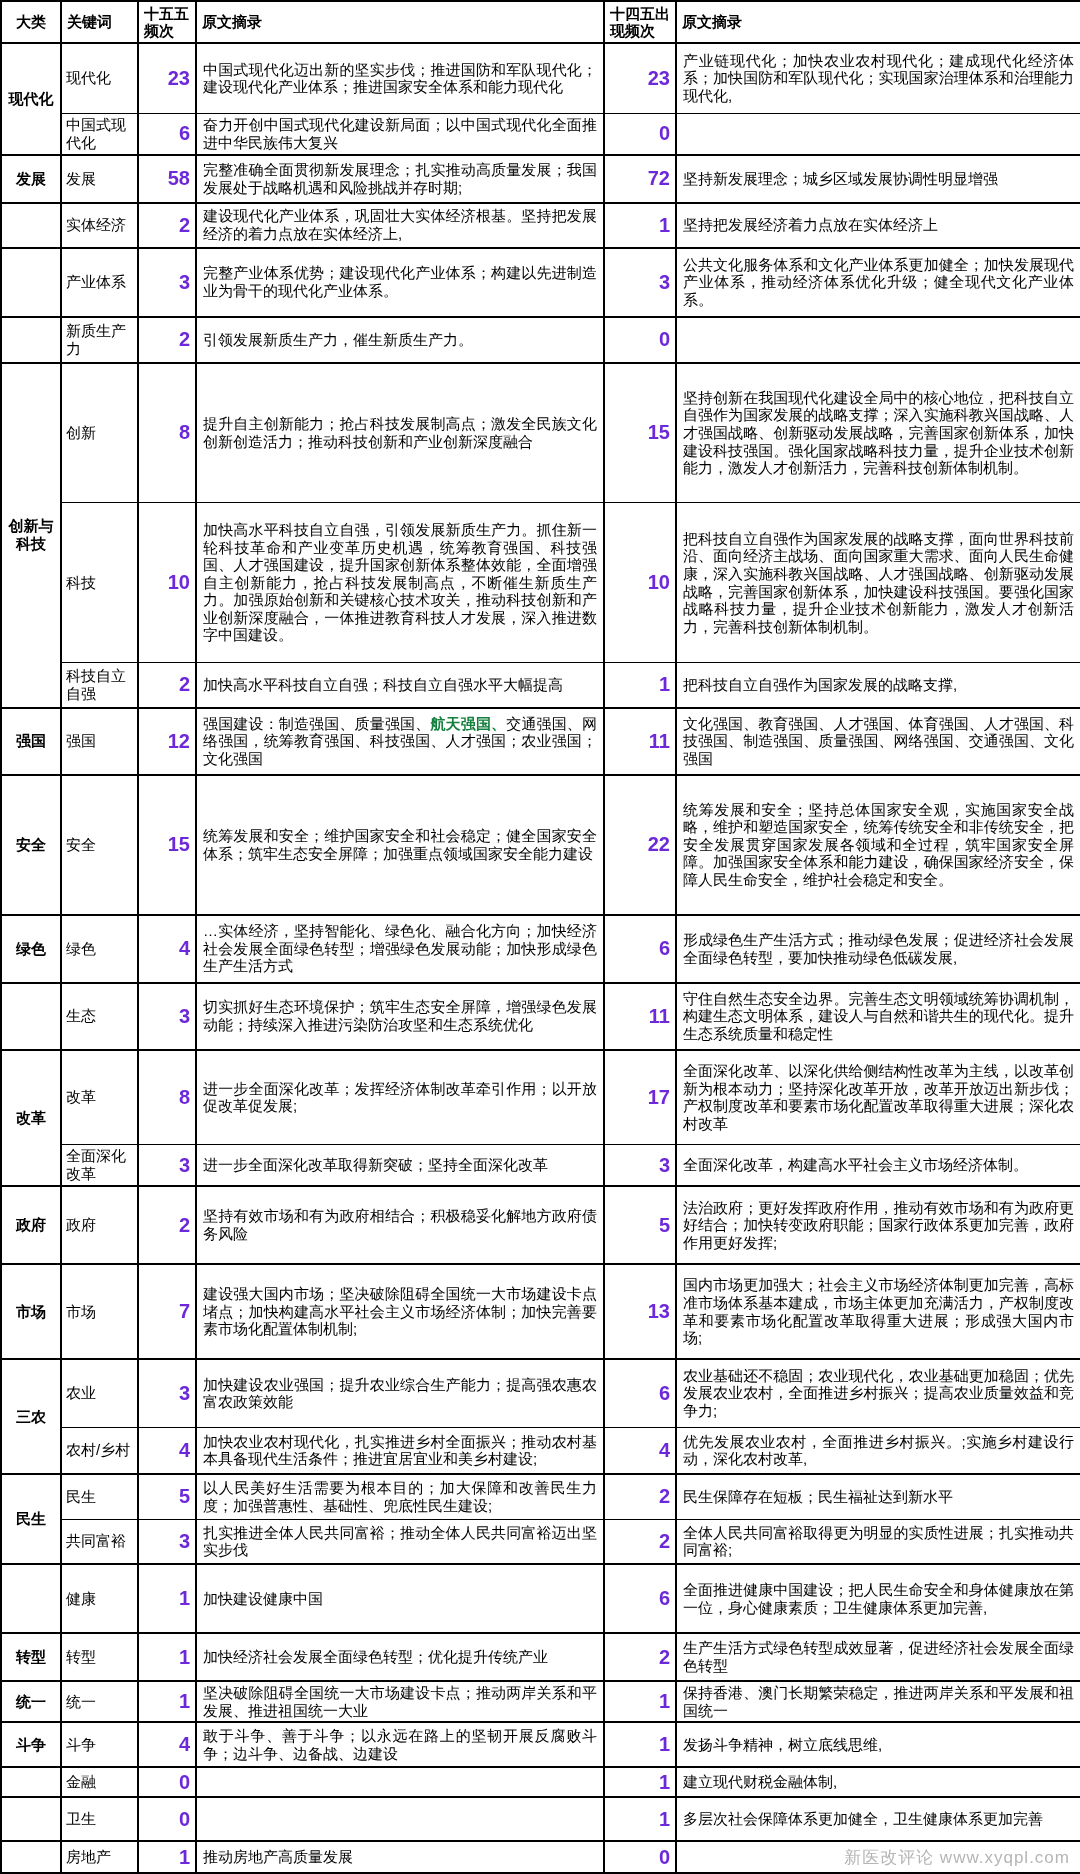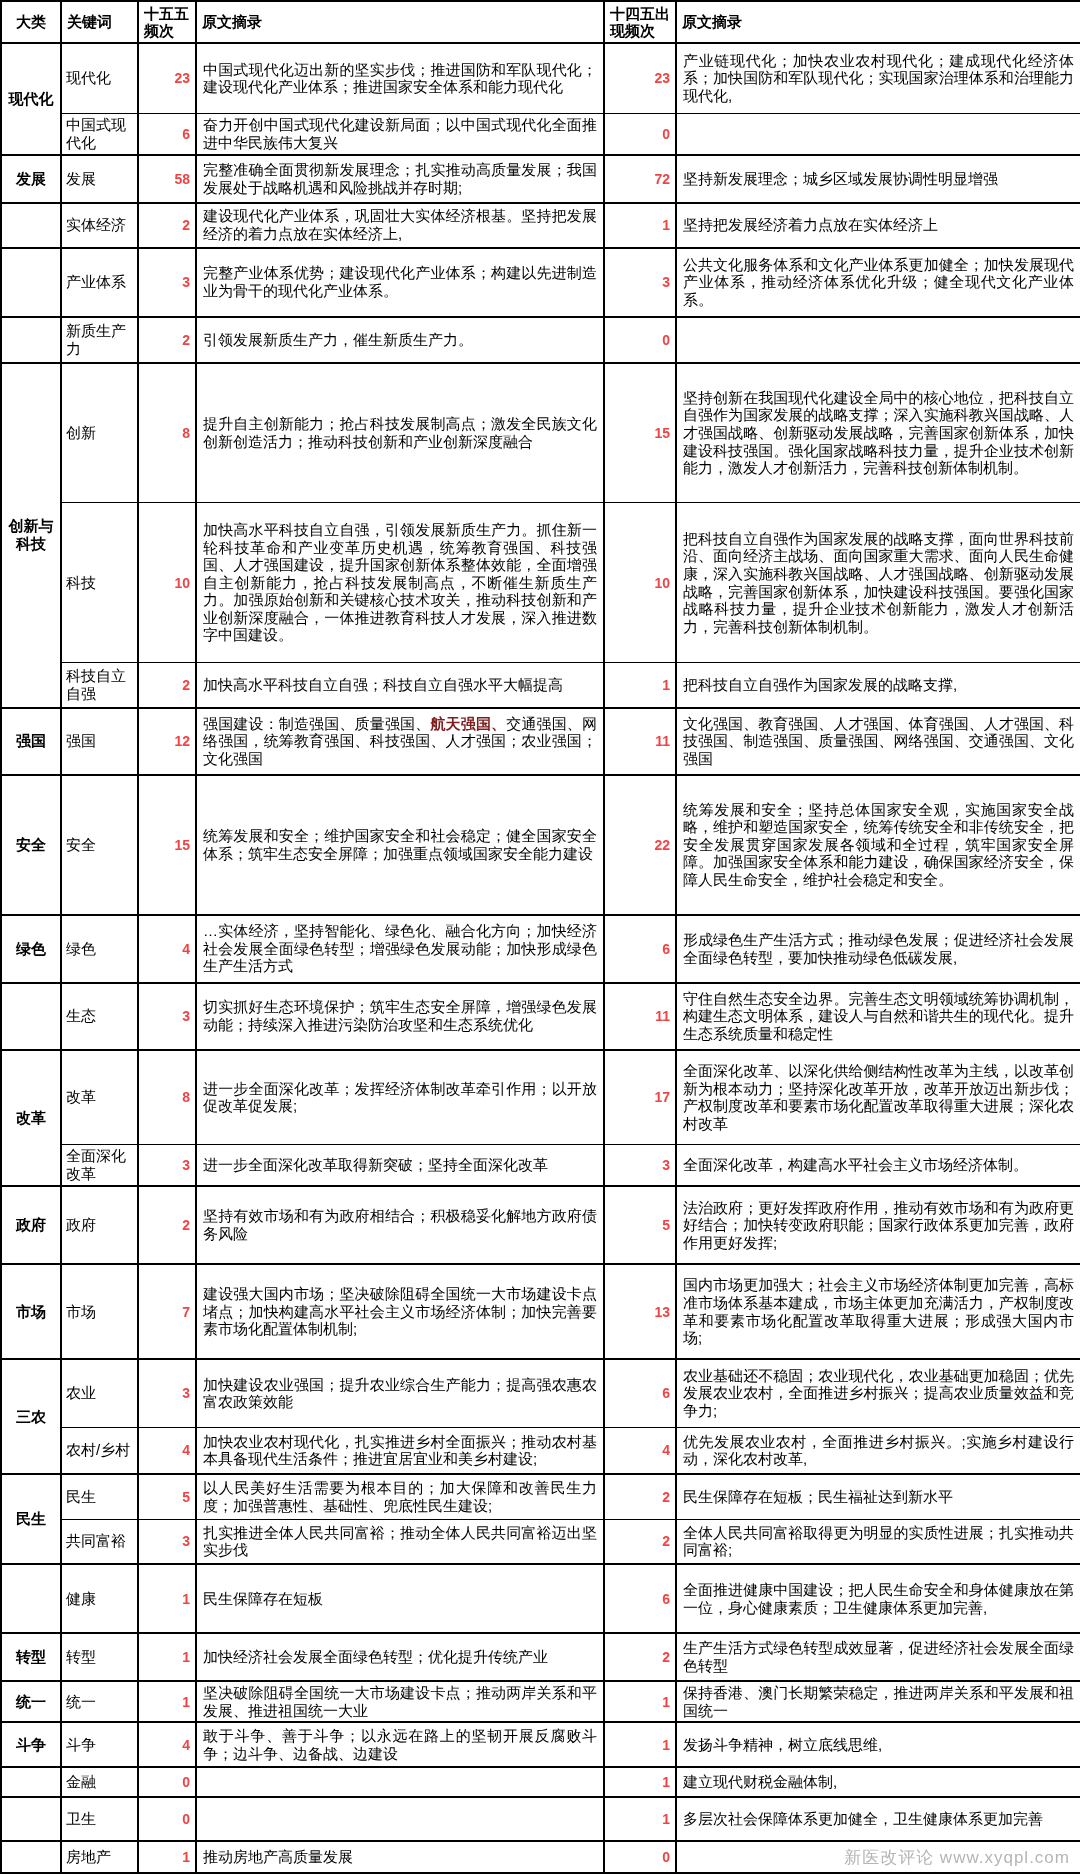--- a/index.html
+++ b/index.html
@@ -45,33 +45,33 @@
     text-align: center;
     padding: 2px 2px;
     line-height: 1.2;
   }
   td.kw {
     text-align: left;
     padding: 2px 4px;
     line-height: 1.2;
   }
   td.freq {
-    color: #ef4444;
+    color: #6d28d9;
     font-weight: bold;
     text-align: right;
     padding: 2px 5px 2px 2px;
-    font-size: 14px;
+    font-size: 20px;
   }
   td.ex {
     padding: 2px 6px;
     line-height: 1.17;
     text-align: justify;
   }
   td.ex .red-em {
-    color: #7f1d1d;
+    color: #15803d;
     font-weight: bold;
   }
   #watermark {
     position: absolute;
     right: 10px;
     bottom: 5px;
     color: #b5b5b5;
     font-size: 17px;
     letter-spacing: 1px;
     white-space: nowrap;
@@ -261,21 +261,21 @@
           <td class="kw">共同富裕</td>
           <td class="freq">3</td>
           <td class="ex">扎实推进全体人民共同富裕；推动全体人民共同富裕迈出坚实步伐</td>
           <td class="freq">2</td>
           <td class="ex">全体人民共同富裕取得更为明显的实质性进展；扎实推动共同富裕;</td>
         </tr>
         <tr class="g" style="height: 69px;">
           <td class="cat"></td>
           <td class="kw">健康</td>
           <td class="freq">1</td>
-          <td class="ex">民生保障存在短板</td>
+          <td class="ex">加快建设健康中国</td>
           <td class="freq">6</td>
           <td class="ex">全面推进健康中国建设；把人民生命安全和身体健康放在第一位，身心健康素质；卫生健康体系更加完善,</td>
         </tr>
         <tr class="g" style="height: 48px;">
           <td class="cat">转型</td>
           <td class="kw">转型</td>
           <td class="freq">1</td>
           <td class="ex">加快经济社会发展全面绿色转型；优化提升传统产业</td>
           <td class="freq">2</td>
           <td class="ex">生产生活方式绿色转型成效显著，促进经济社会发展全面绿色转型</td>

